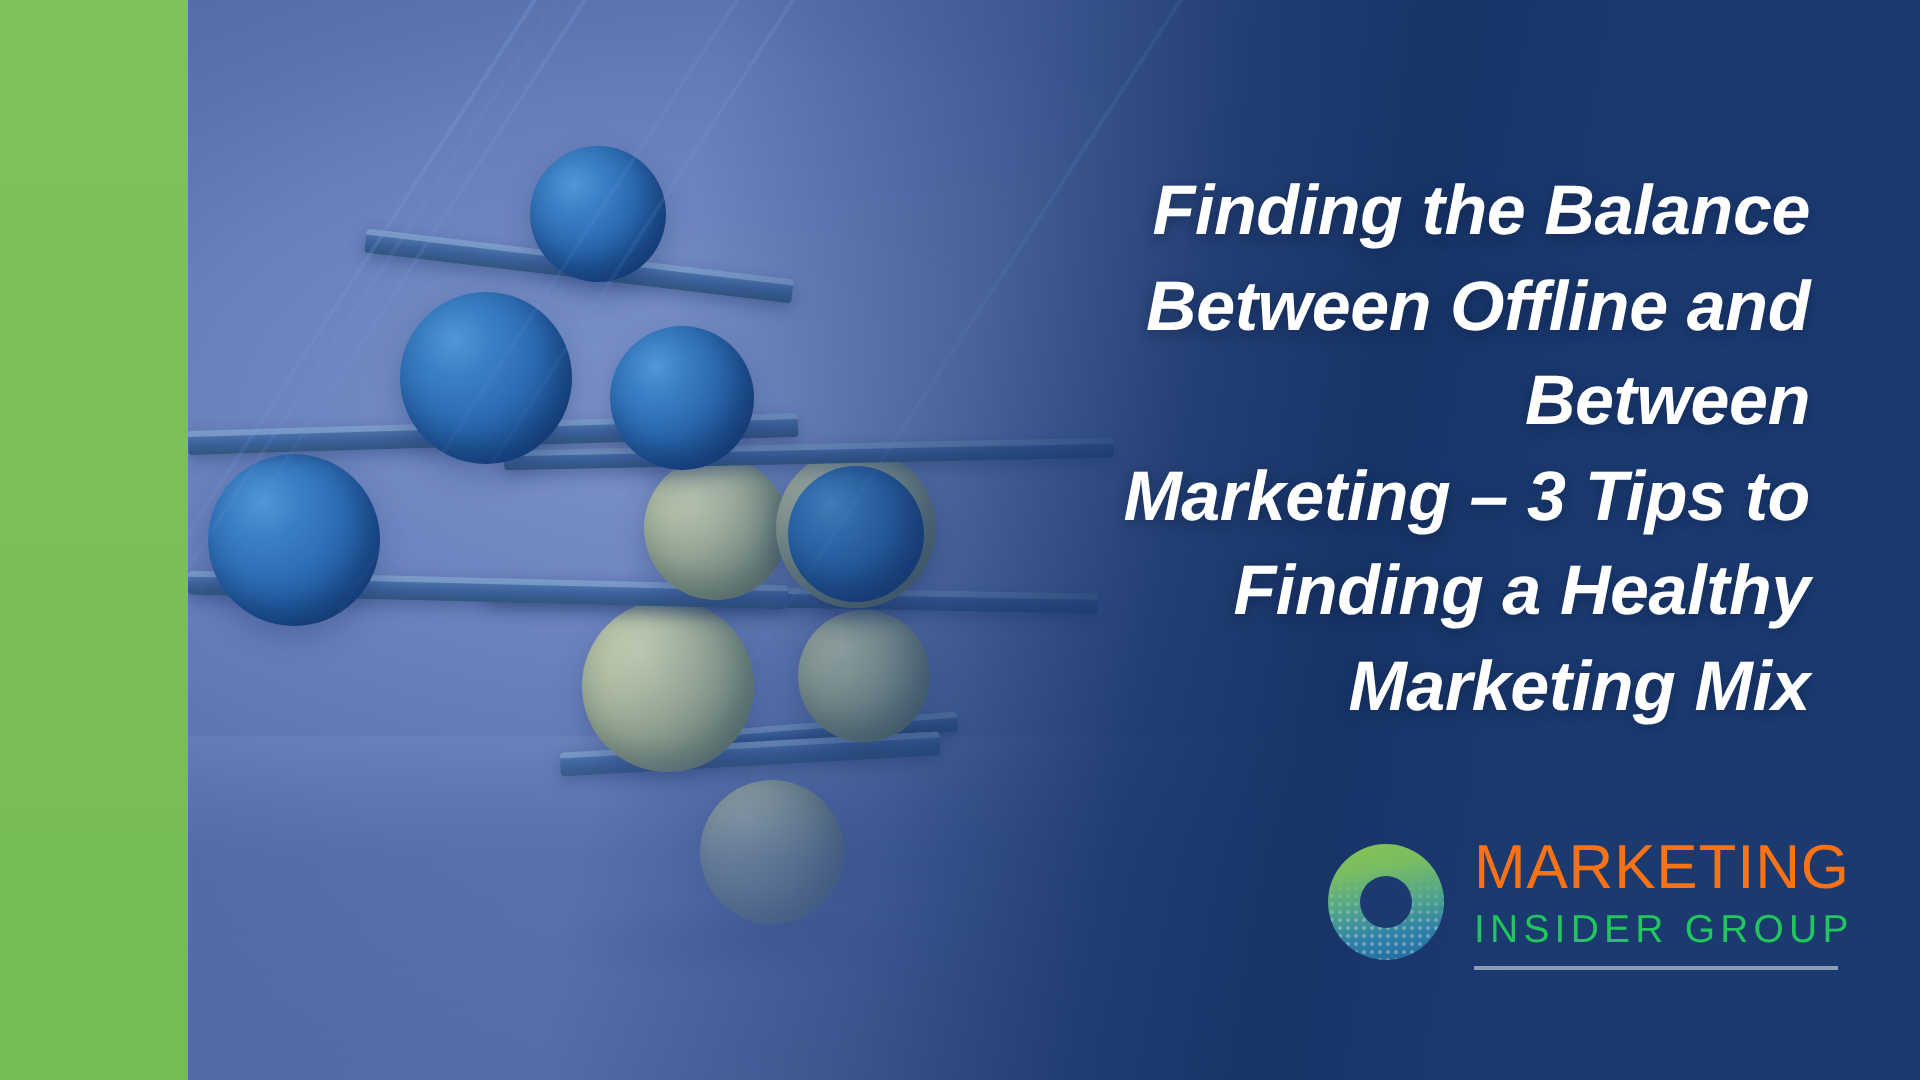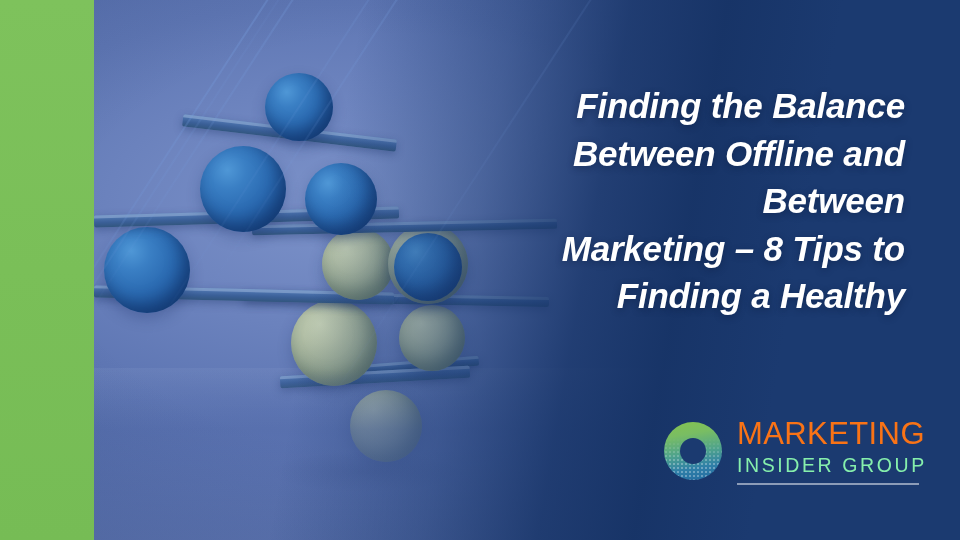--- a/index.html
+++ b/index.html
@@ -208,21 +208,21 @@
     line-height: 1;
     color: #f97316;
   }
   .logo-secondary {
     font-family: "Liberation Sans", sans-serif;
     font-weight: normal;
     font-size: 19.5px;
     letter-spacing: 2.6px;
     line-height: 1;
     margin-top: 7px;
-    color: #86efac;
+    color: #22c55e;
   }
   .logo-rule {
     margin-top: 7px;
     height: 2px;
     width: 182px;
     background: #8c9cb8;
   }
 </style>
 </head>
 <body>
@@ -292,22 +292,23 @@
     <div class="streak" style="left:600px;  top:-460px;"></div>
     <div class="streak" style="left:300px;  top:-180px; opacity:0.45;"></div>
     <div class="streak" style="left:690px;  top:-300px; opacity:0.4;"></div>
   </div>
 
   <div class="green-bar"></div>
 
   <div class="title">
     <div>Finding the Balance</div>
     <div>Between Offline and Between</div>
-    <div>Marketing – 8 Tips to</div>
+    <div>Marketing – 3 Tips to</div>
     <div>Finding a Healthy</div>
+    <div>Marketing Mix</div>
   </div>
 
   <div class="logo">
     <div class="logo-mark"></div>
     <div class="logo-text">
       <div class="logo-primary">MARKETING</div>
       <div class="logo-secondary">INSIDER GROUP</div>
       <div class="logo-rule"></div>
     </div>
   </div>

